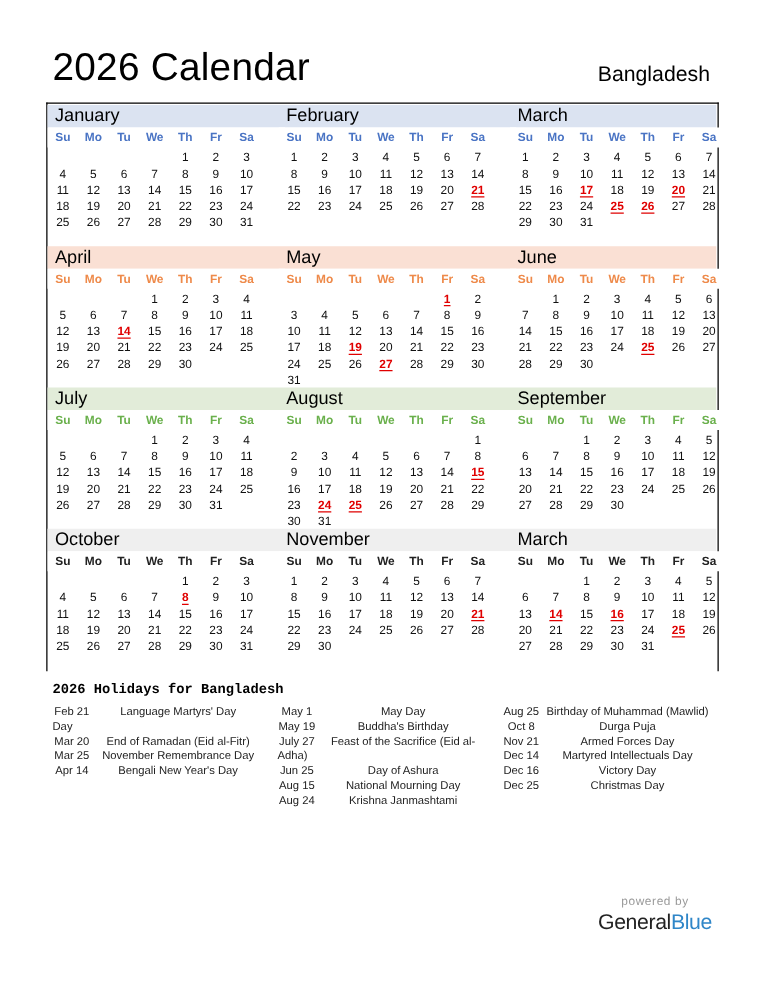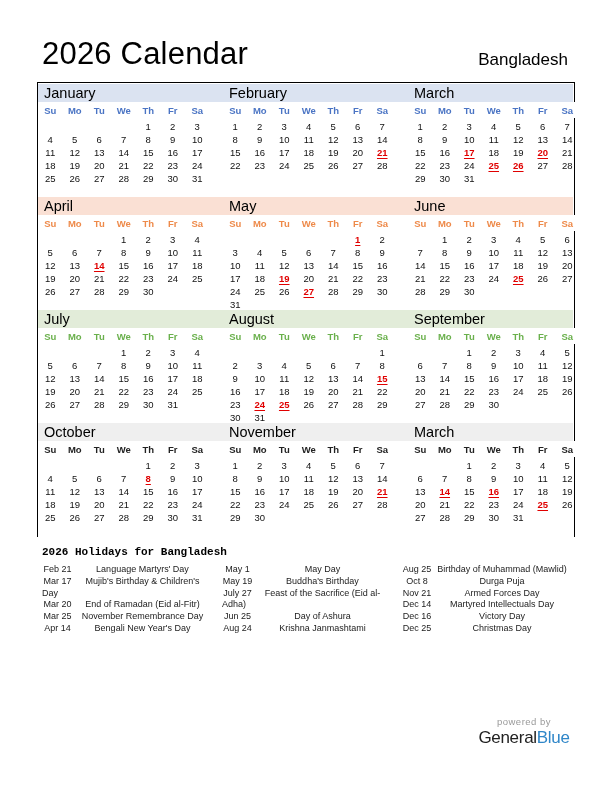--- a/index.html
+++ b/index.html
@@ -790,24 +790,20 @@
   </div>
 
 <div class="hol-section">
   <div class="hol-title">2026 Holidays for Bangladesh</div>
   <div class="hol-cols" id="hol-cols">
       <div class="hol-col" style="left: 0px;">
         <div class="hol-item">
           <span class="hol-date">Feb 21</span>
           <span class="hol-name">Language Martyrs' Day</span>
         </div>
-        <div class="hol-item">
-          <span class="hol-date">Mar 17</span>
-          <span class="hol-name">Mujib's Birthday &amp; Children's</span>
-        </div>
         <div class="hol-item">Day</div>
         <div class="hol-item">
           <span class="hol-date">Mar 20</span>
           <span class="hol-name">End of Ramadan (Eid al-Fitr)</span>
         </div>
         <div class="hol-item">
           <span class="hol-date">Mar 25</span>
           <span class="hol-name">November Remembrance Day</span>
         </div>
         <div class="hol-item">
@@ -825,20 +821,24 @@
           <span class="hol-name">Buddha's Birthday</span>
         </div>
         <div class="hol-item">
           <span class="hol-date">July 27</span>
           <span class="hol-name">Feast of the Sacrifice (Eid al-</span>
         </div>
         <div class="hol-item">Adha)</div>
         <div class="hol-item">
           <span class="hol-date">Jun 25</span>
           <span class="hol-name">Day of Ashura</span>
+        </div>
+        <div class="hol-item">
+          <span class="hol-date">Aug 15</span>
+          <span class="hol-name">National Mourning Day</span>
         </div>
         <div class="hol-item">
           <span class="hol-date">Aug 24</span>
           <span class="hol-name">Krishna Janmashtami</span>
         </div>
       </div>
       <div class="hol-col" style="left: 358px;">
         <div class="hol-item">
           <span class="hol-date" style="width: 34px;">Aug 25</span>
           <span class="hol-name">Birthday of Muhammad (Mawlid)</span>

